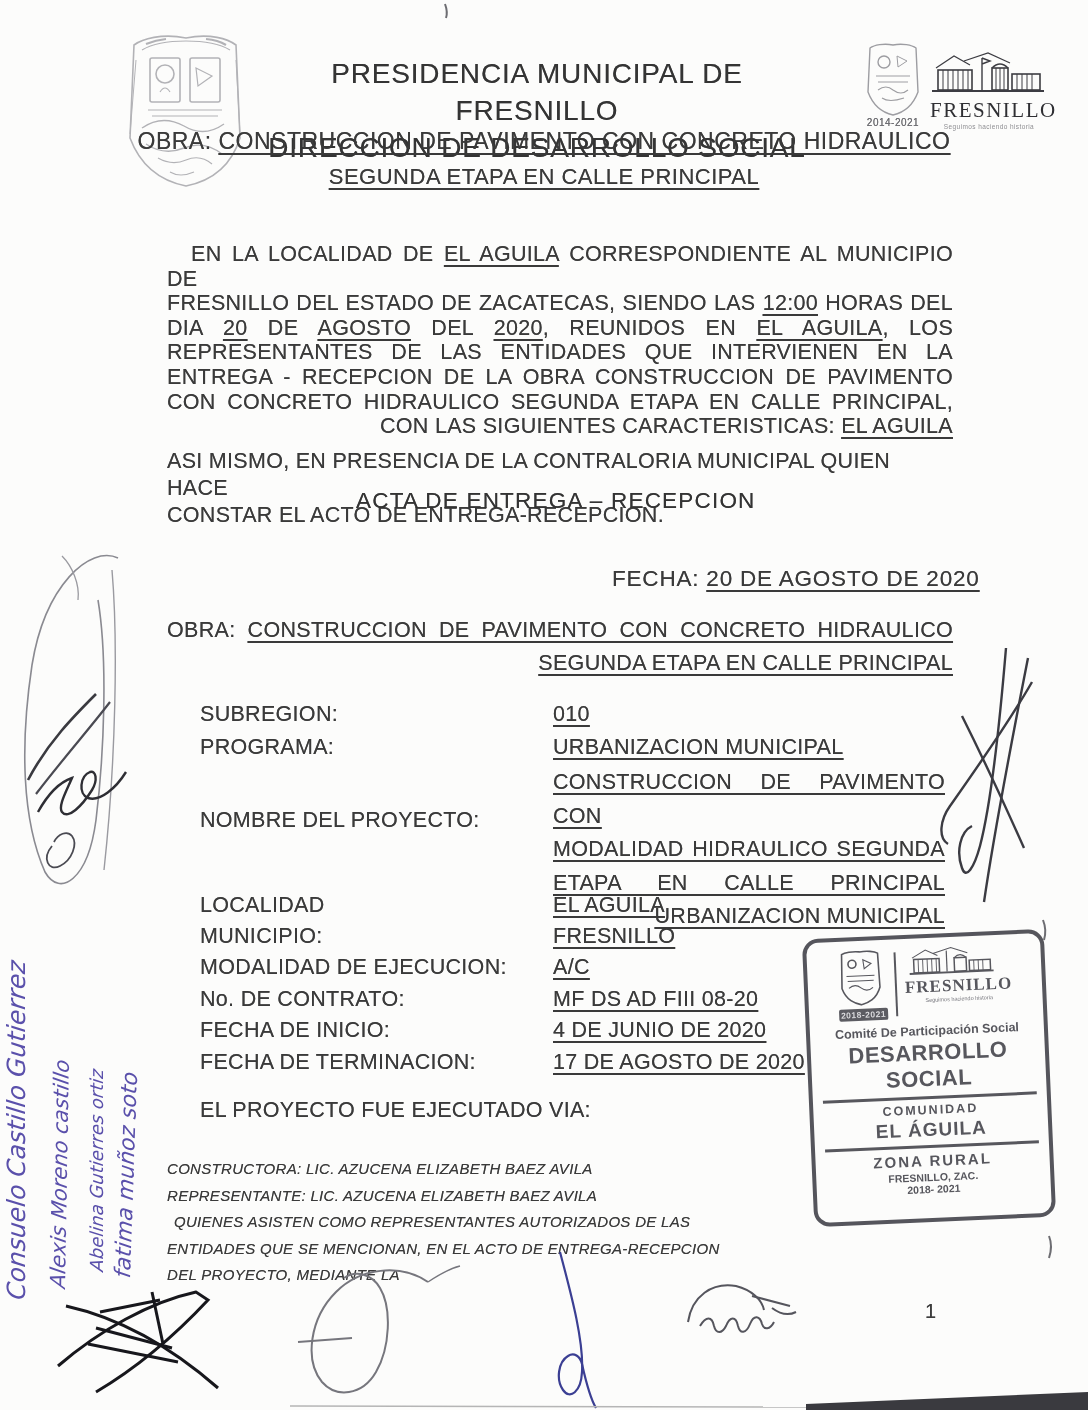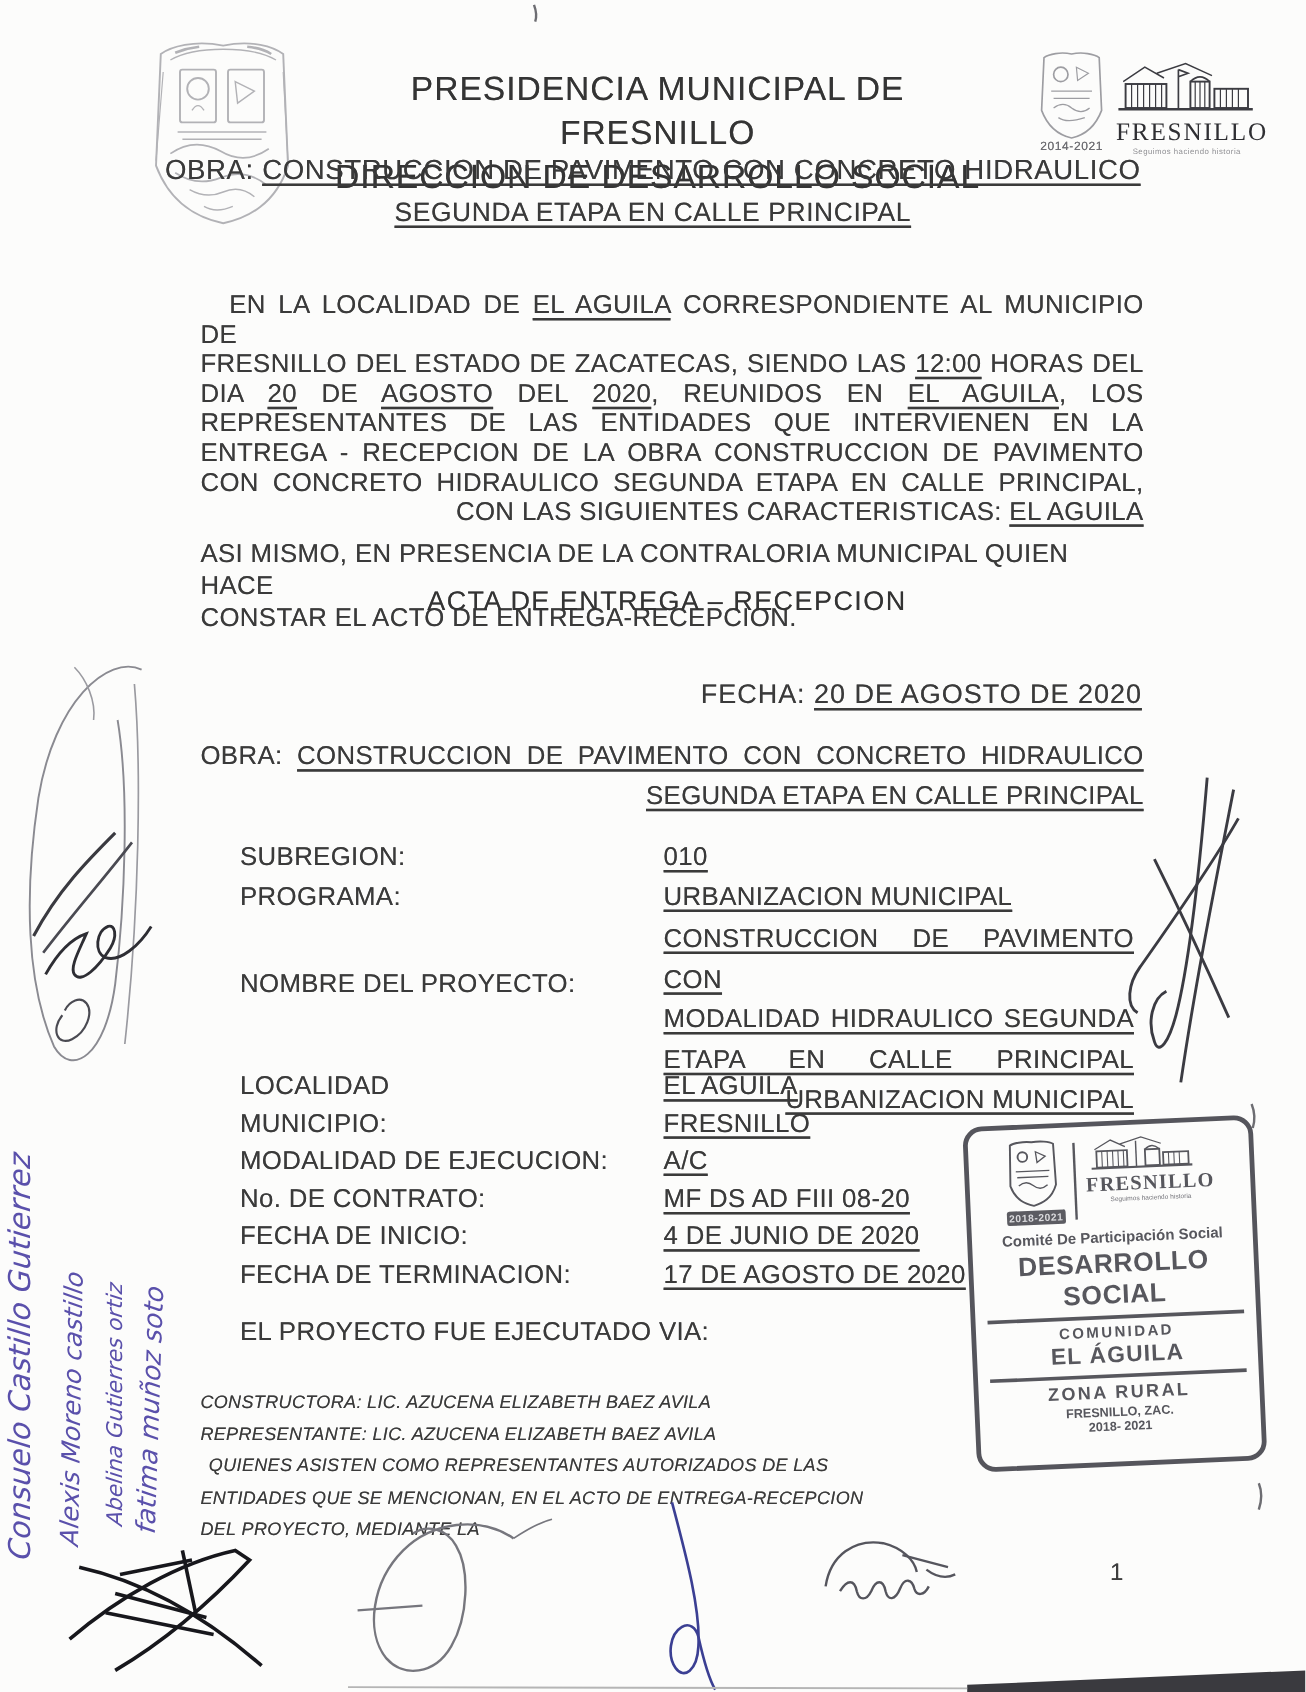--- a/index.html
+++ b/index.html
@@ -41,21 +41,21 @@
     <path d="M86,38 l16,8 l-14,10 z" stroke-width="1.2"></path>
     <path d="M38,80 L112,80 M42,86 L108,86" stroke-width="1.2"></path>
     <path d="M32,98 q20,-14 42,-2 q20,12 40,-2" stroke-width="1.4"></path>
     <path d="M36,114 q18,12 38,4 q20,-8 38,6" stroke-width="1.4"></path>
     <path d="M48,128 q14,8 28,2 q14,-6 26,4" stroke-width="1.2"></path>
     <path d="M60,142 q10,6 24,0" stroke-width="1.2"></path>
     <path d="M26,30 L20,104 M126,30 L130,104" stroke-width="1"></path>
   </g>
 </svg>
 
-<div class="abs doc center" style="left:258px;top:55px;width:580px;font-size:28px;line-height:37px;letter-spacing:.8px;color:#343434;">
+<div class="abs doc center" style="left:247px;top:55px;width:580px;font-size:28px;line-height:37px;letter-spacing:.8px;color:#343434;">
   <div>PRESIDENCIA MUNICIPAL DE FRESNILLO</div>
   <div>DIRECCION DE DESARROLLO SOCIAL</div>
 </div>
 
 <div class="abs doc center" style="left:0;top:128px;width:1088px;font-size:23px;letter-spacing:.5px;"><span>OBRA: </span><span class="u">CONSTRUCCION DE PAVIMENTO CON CONCRETO HIDRAULICO</span></div>
 <div class="abs doc center" style="left:0;top:164px;width:1088px;font-size:22px;letter-spacing:.5px;"><span class="u">SEGUNDA ETAPA EN CALLE PRINCIPAL</span></div>
 
 <svg class="abs" style="left:864px;top:42px;opacity:.8" width="58" height="74" viewBox="0 0 58 74">
   <g fill="none" stroke="#86868c" stroke-width="1.4">
     <path d="M29,3 C20,1 10,3 6,6 L4,50 C10,66 20,71 29,73 C38,71 48,66 54,50 L52,6 C48,3 38,1 29,3 Z"></path>
@@ -97,21 +97,21 @@
   <div class="ll"><span>CON LAS SIGUIENTES CARACTERISTICAS: </span><span class="u">EL AGUILA</span></div>
 </div>
 
 <div class="abs doc para" style="top:448px;line-height:27px;">
   <div>ASI MISMO, EN PRESENCIA DE LA CONTRALORIA MUNICIPAL QUIEN HACE</div>
   <div>CONSTAR EL ACTO DE ENTREGA-RECEPCION.</div>
 </div>
 
 <div class="abs doc" style="left:356px;top:488px;font-size:22.5px;letter-spacing:1.2px;color:#333;">ACTA DE ENTREGA – RECEPCION</div>
 
-<div class="abs doc" style="left:584px;top:566px;font-size:22.5px;letter-spacing:.8px;">
+<div class="abs doc" style="left:612px;top:566px;font-size:22.5px;letter-spacing:.8px;">
   <span>FECHA:  </span><span class="u">20 DE AGOSTO DE 2020</span>
 </div>
 
 <div class="abs doc para" style="top:614px;line-height:33px;font-size:21.5px;">
   <div class="jl"><span>OBRA: </span><span class="u">CONSTRUCCION DE PAVIMENTO CON CONCRETO HIDRAULICO</span></div>
   <div class="ll"><span class="u">SEGUNDA ETAPA EN CALLE PRINCIPAL</span></div>
 </div>
 
 <div class="abs doc lblcol" style="top:702px">SUBREGION:</div>
 <div class="abs doc valcol" style="top:702px"><span class="u">010</span></div>

